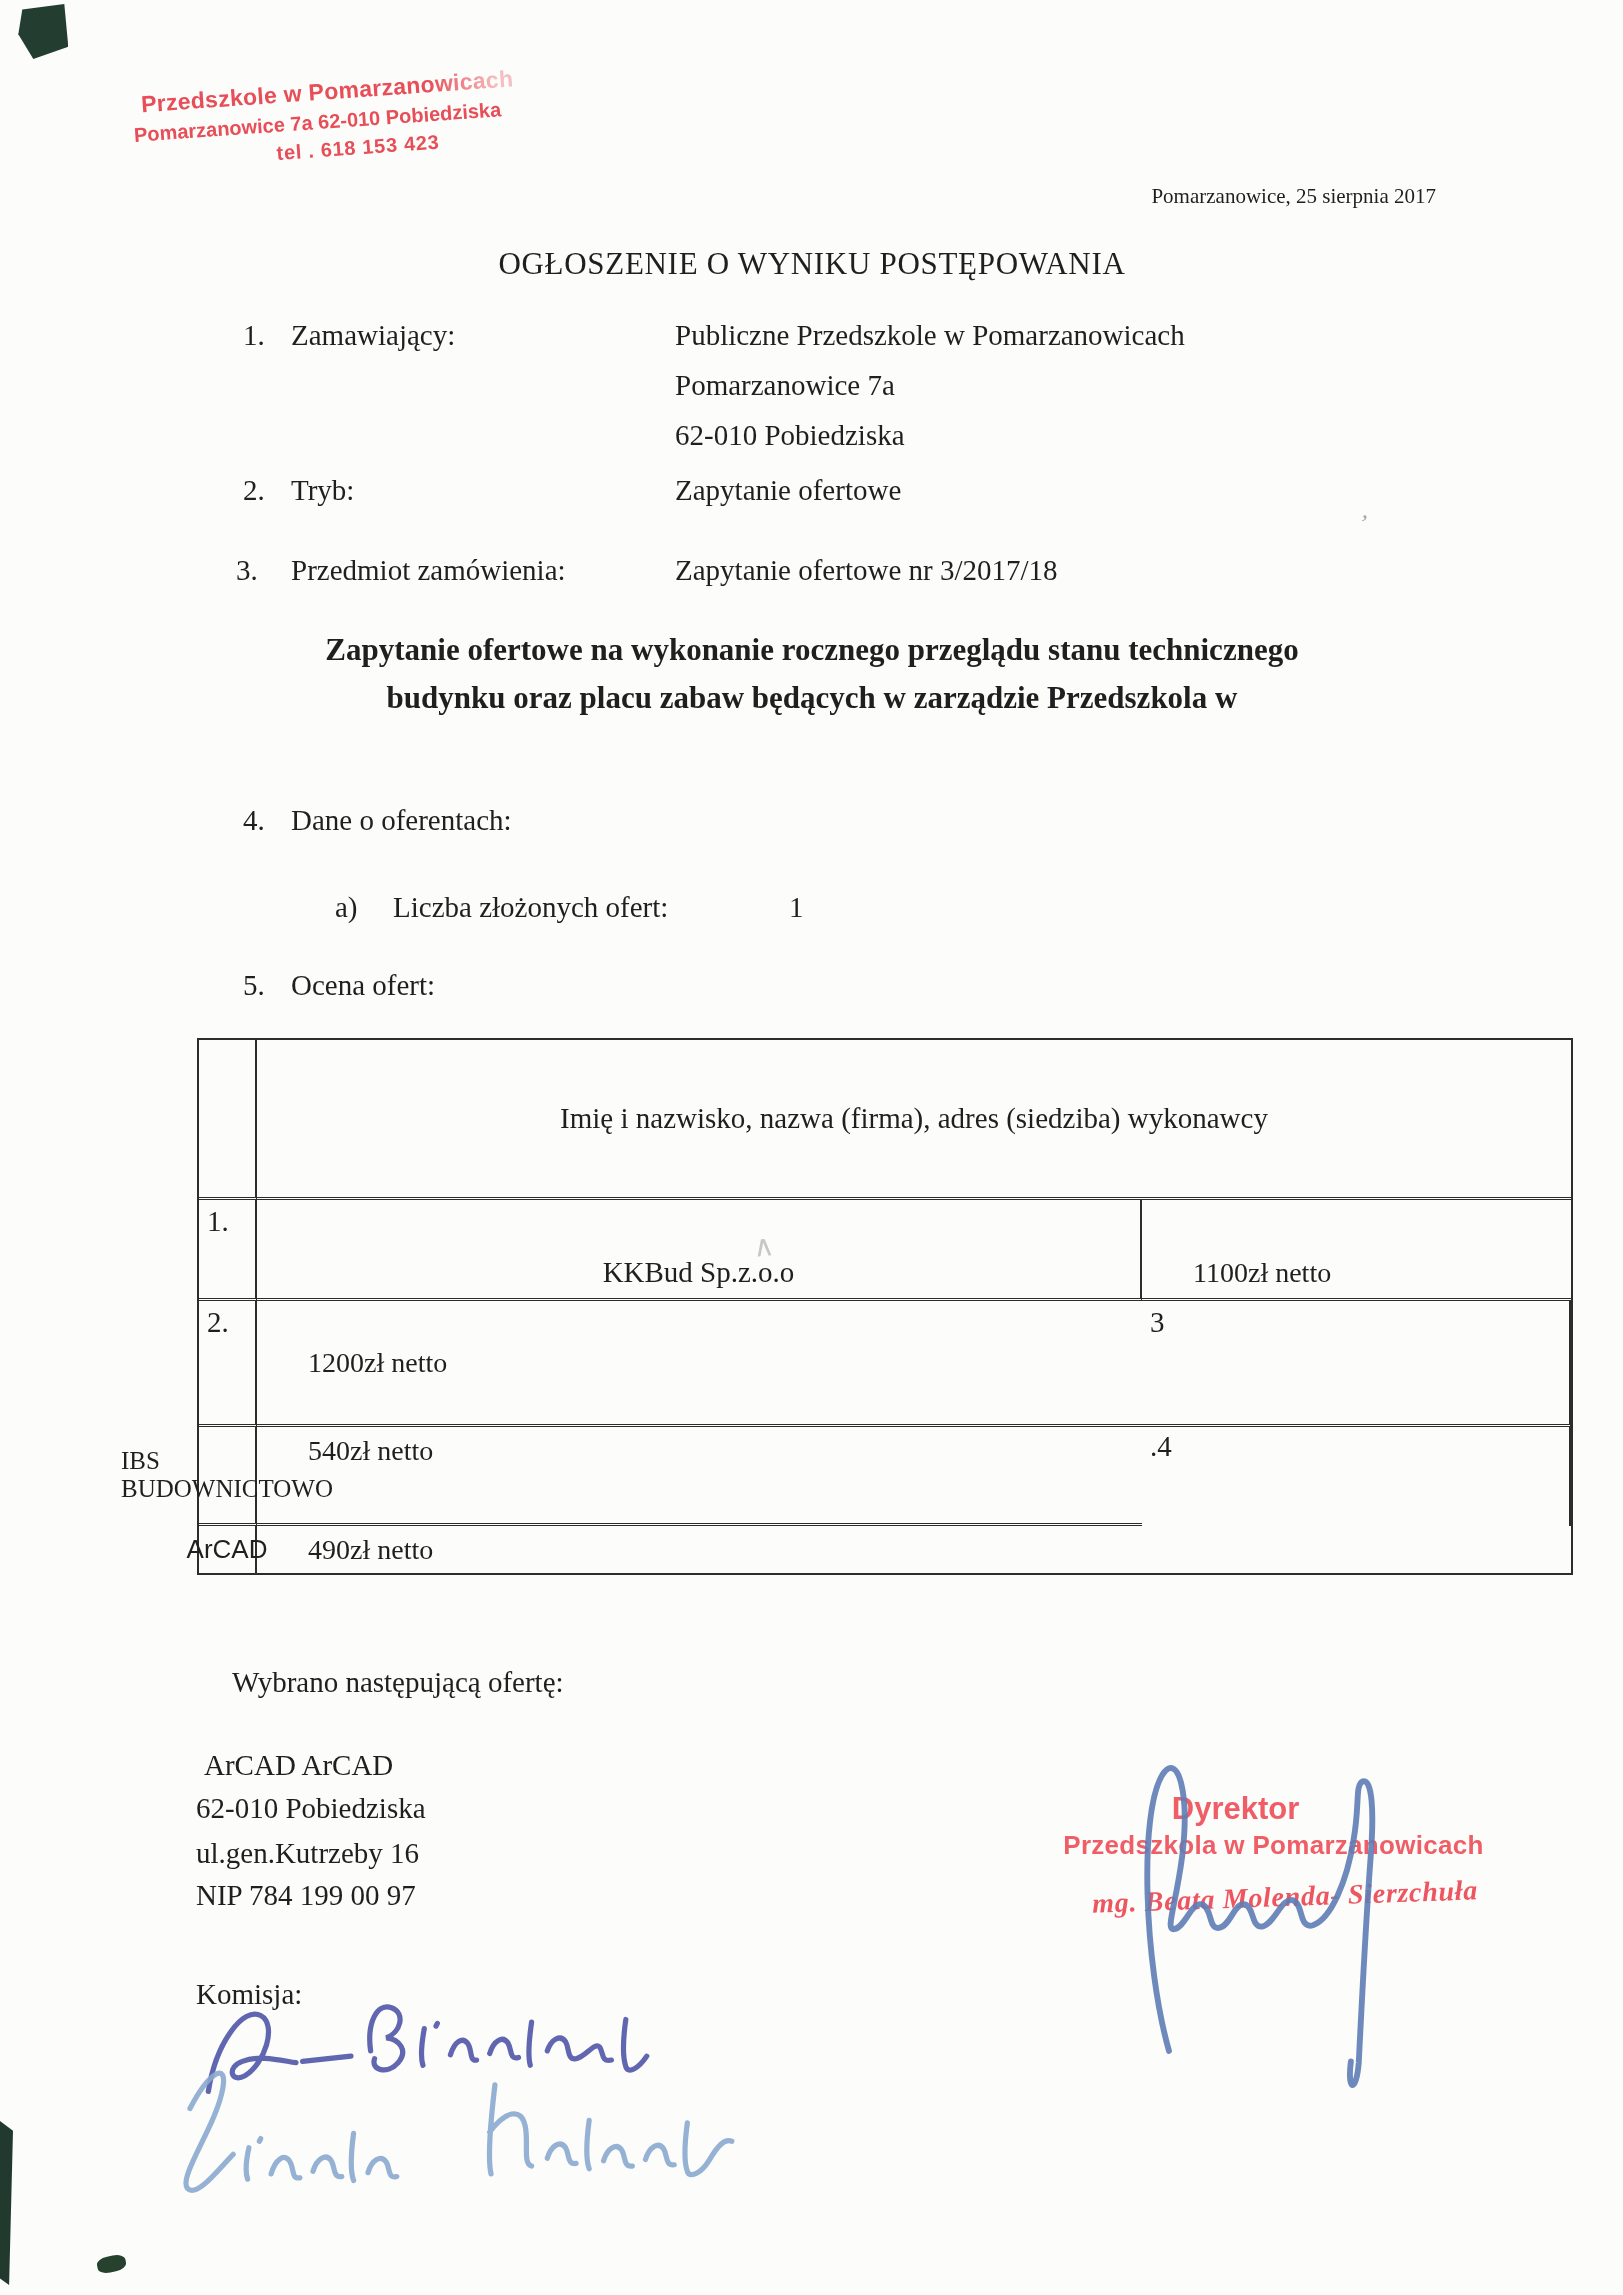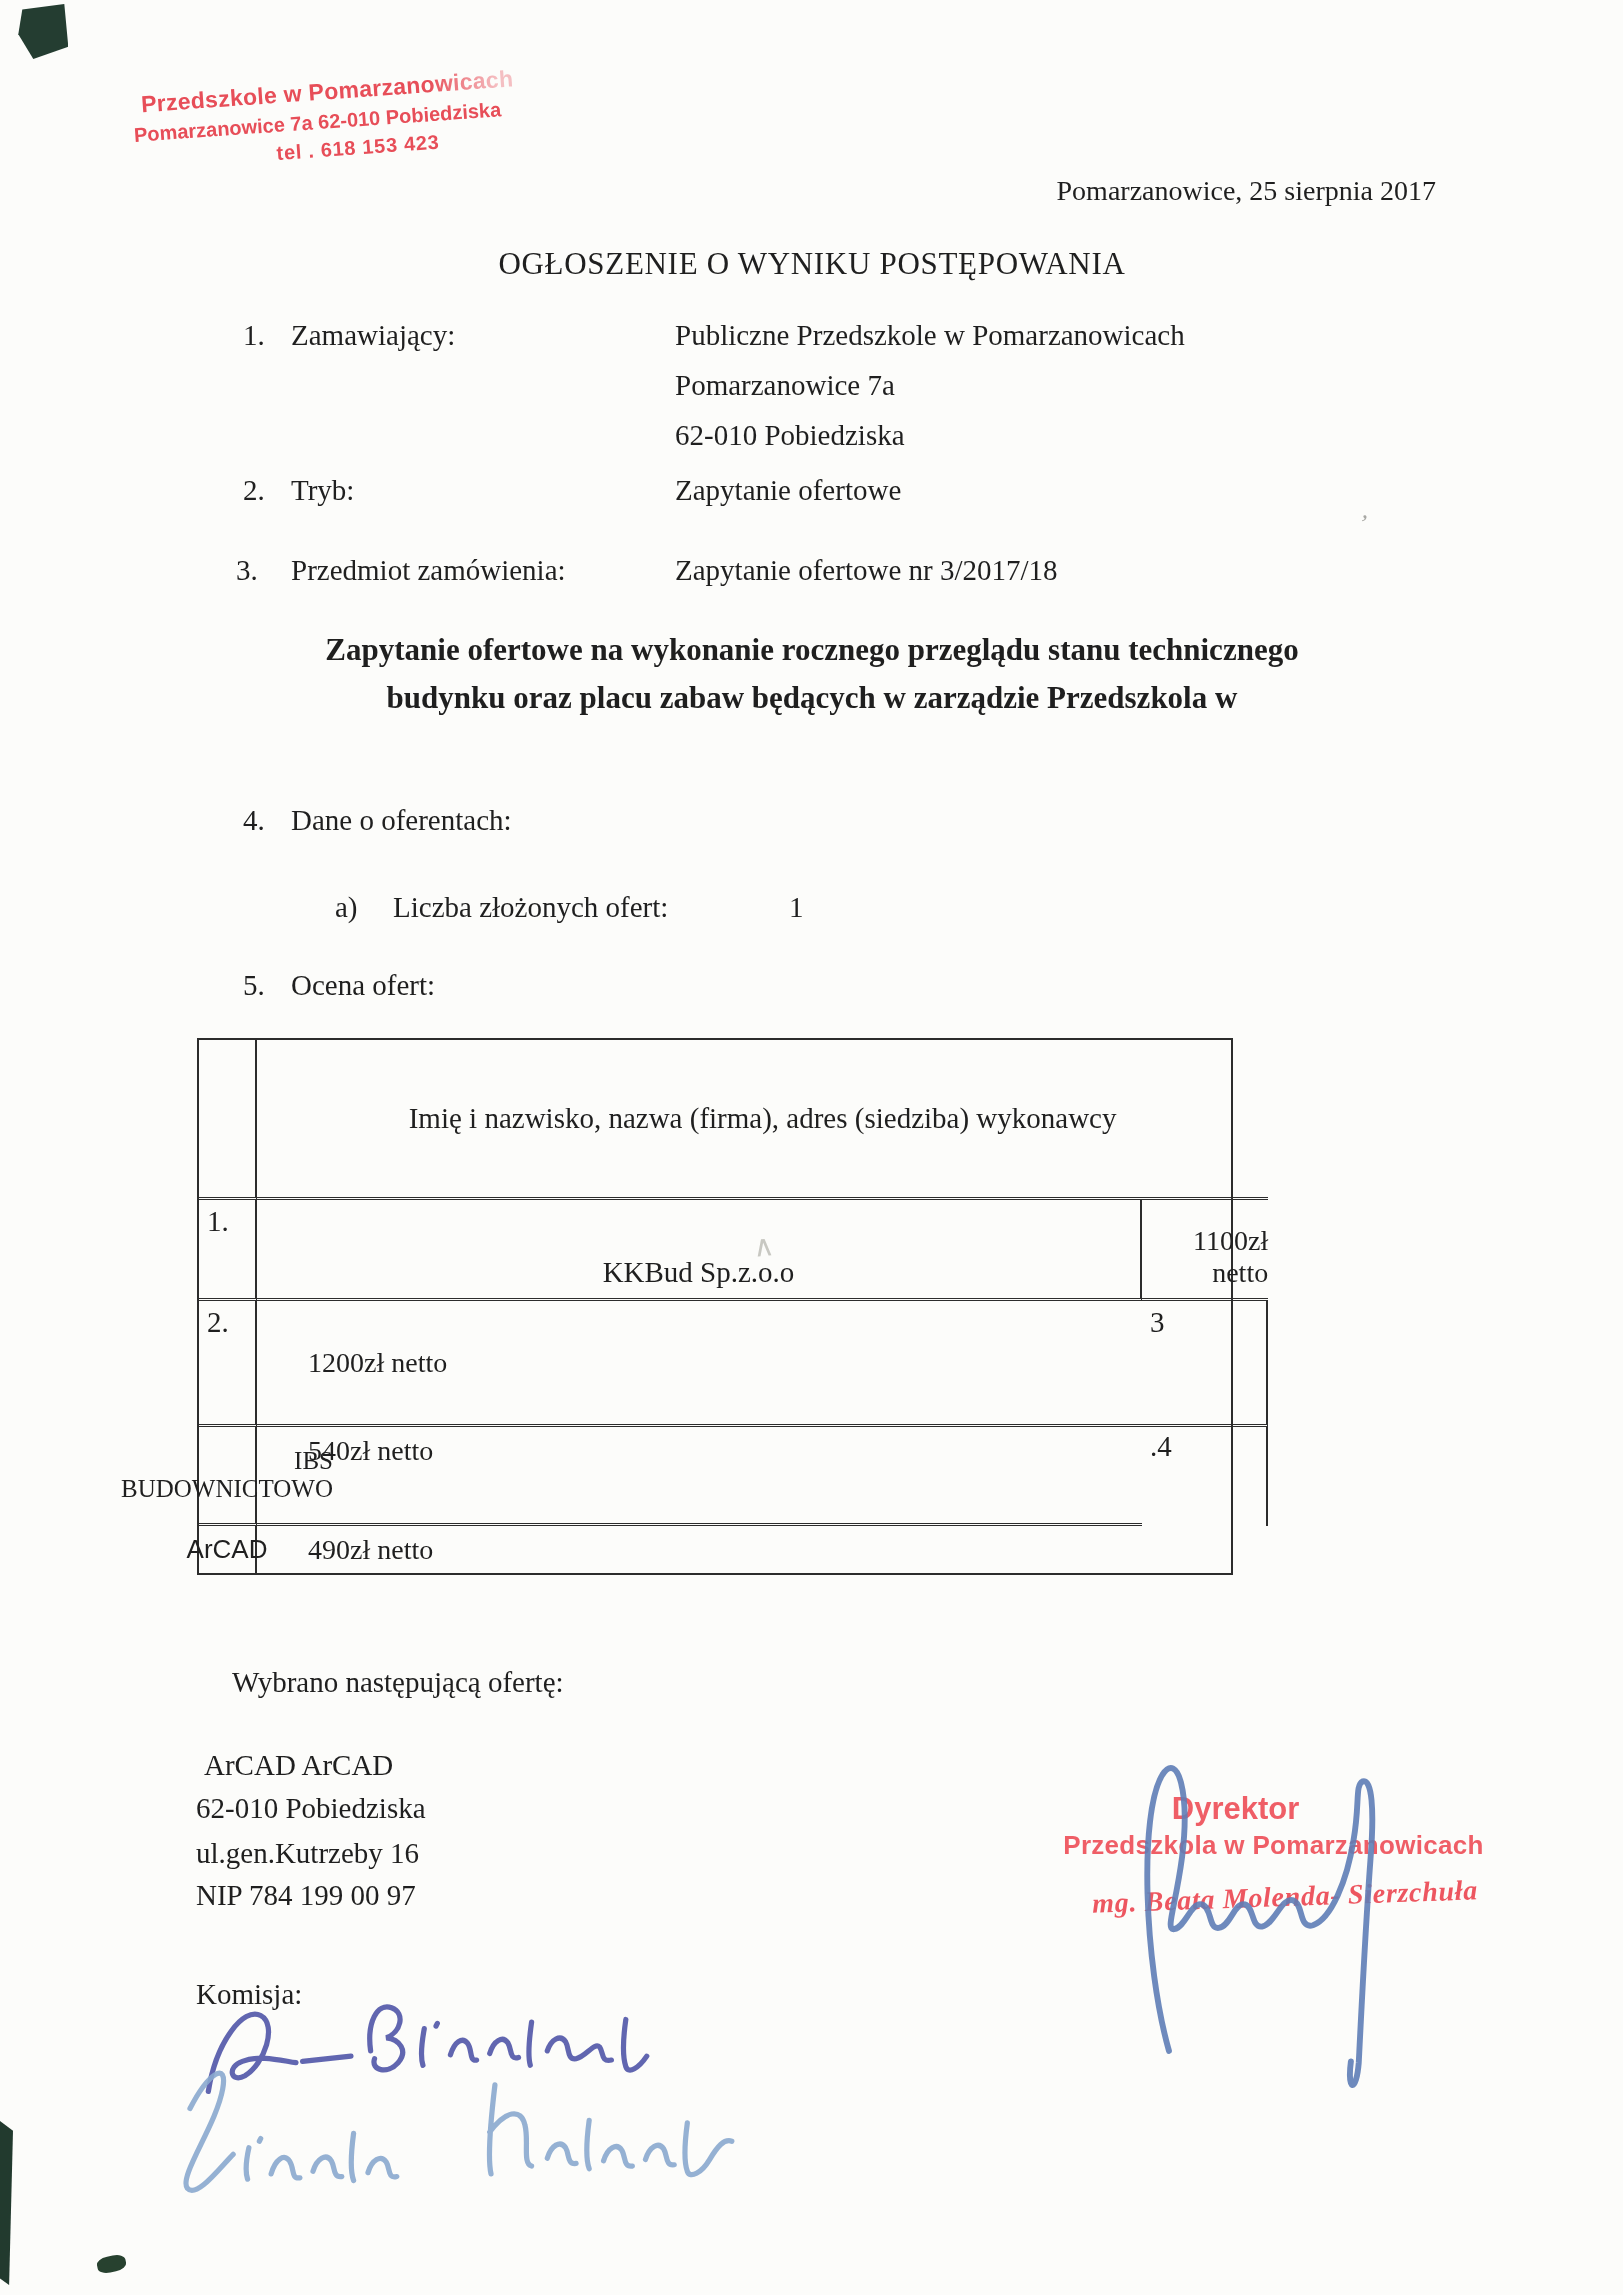--- a/index.html
+++ b/index.html
@@ -22,34 +22,34 @@
   
   .stamp1 { left:131px; top:92px; transform:rotate(-4deg); transform-origin:left top;
             color:#e6414c; font-family:"Liberation Sans","DejaVu Sans",sans-serif;
             font-weight:bold; opacity:.93; }
   .stamp1 .l1 { font-size:23px; padding-left:9.2px; letter-spacing:0.3px;
             -webkit-mask-image:linear-gradient(90deg,#000 78%,rgba(0,0,0,.35) 96%);
             mask-image:linear-gradient(90deg,#000 78%,rgba(0,0,0,.35) 96%); }
   .stamp1 .l2 { font-size:20px; margin-top:5.2px; }
   .stamp1 .l3 { font-size:20px; margin-top:5.2px; padding-left:141px; letter-spacing:0.7px; }
 
-  .dateline { right:188px; top:175px; font-size:28px; }
+  .dateline { right:188px; top:184px; font-size:21px; }
   .doc-title { top:246px; left:0; width:100%; text-align:center;
                font-size:31px; font-weight:normal; letter-spacing:0.7px; }
 
   .fs-body { font-size:29px; }
   .subject { top:626px; left:0; width:100%; text-align:center; font-weight:bold;
              font-size:31px; line-height:48px; }
   .subject span { text-decoration-thickness:2.6px; text-underline-offset:7.2px; }
 
   
-  .offers { left:197px; top:1038px; width:1036px; height:537px;
+  .offers { left:197px; top:1038px; width:1376px; height:537px;
             border:2.6px solid #2c2c2c; display:grid; box-sizing:border-box;
             grid-template-columns:58px 885px auto;
-            grid-template-rows:160px 101px 126px 99px auto;text-align:right; }
+            grid-template-rows:160px 101px 126px 99px auto; }
   .cell { box-sizing:border-box; display:flex; }
   .bdr-r { border-right:2px solid #2c2c2c; }
   .bdr-b { border-bottom:3.9px double #2c2c2c; }
   .numcell { font-size:29px; padding:5.2px 0 0 7.9px; }
   .headcell { grid-column:2 / 4; align-items:center; justify-content:center; font-size:29px; }
   .namecell { justify-content:center; font-size:29px; }
   .pricecell { padding-left:51px; font-size:28px; }
   .v-end { align-items:flex-end; padding-bottom:9.2px; }
   .v-end2 { align-items:flex-end; padding-bottom:14.4px; }
   .v-mid { align-items:center; }

